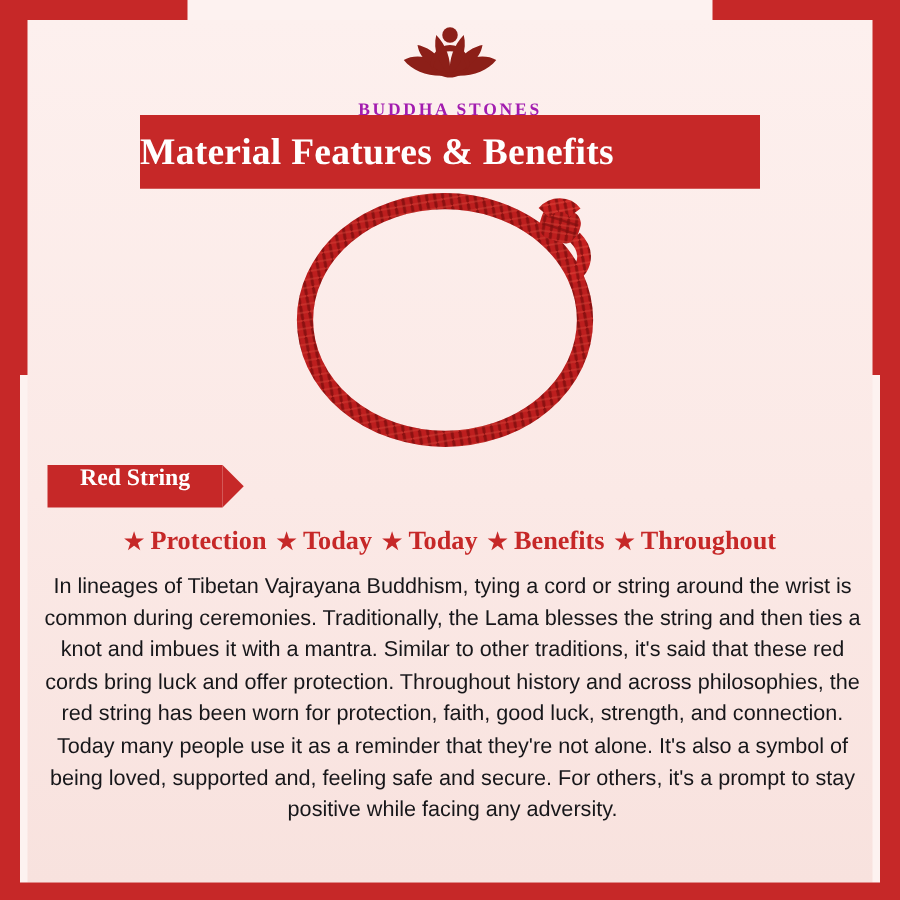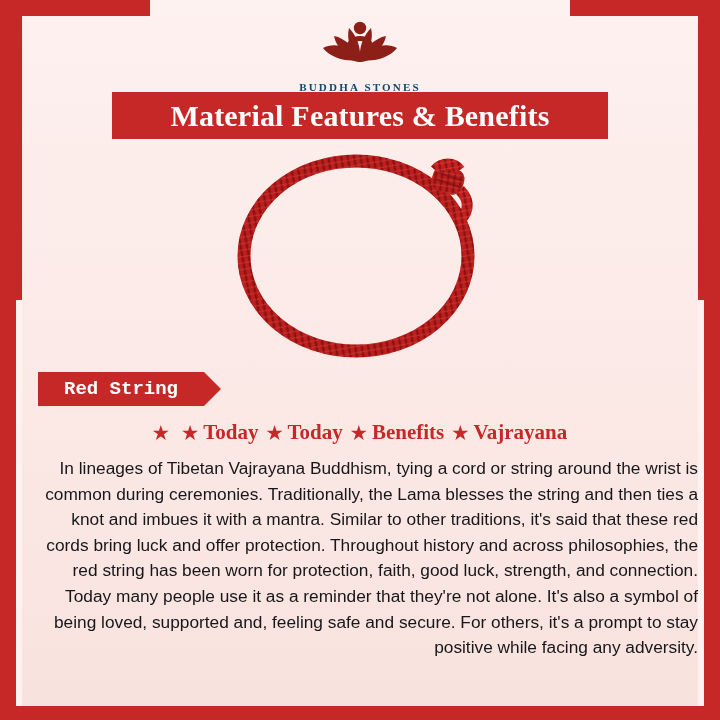--- a/index.html
+++ b/index.html
@@ -74,38 +74,38 @@
     width: 720px;
     text-align: center;
   }
   .logo-mark {
     display: block;
     margin: 0 auto;
   }
   .logo-text {
     display: block;
     margin-top: 3px;
-    font-size: 11px;
+    font-size: 14px;
     letter-spacing: 2.2px;
-    color: #0c4a6e;
+    color: #a21caf;
     font-weight: 700;
     font-family: "Liberation Serif", serif;
   }
 
   
   .title-bar {
     position: absolute;
     left: 112px;
     top: 92px;
     width: 496px;
-    height: 47px;
+    height: 59px;
     background: #c62828;
     display: flex;
     align-items: center;
-    justify-content: center;
+    justify-content: flex-start;
   }
   .title-bar .title-text {
     color: #ffffff;
     font-size: 30px;
     font-weight: 700;
     font-family: "Liberation Serif", serif;
     letter-spacing: 0.2px;
     white-space: nowrap;
   }
 
@@ -126,25 +126,25 @@
 
   
   .tag {
     position: absolute;
     left: 38px;
     top: 372px;
     height: 34px;
     background: #c62828;
     color: #ffffff;
     display: flex;
-    align-items: center;
+    align-items: flex-start;
     padding: 0 26px 0 26px;
     font-size: 19px;
     font-weight: 700;
-    font-family: Liberation Mono, monospace;
+    font-family: Liberation Serif, serif;
   }
   .tag::after {
     content: "";
     position: absolute;
     right: -17px;
     top: 0;
     border-top: 17px solid transparent;
     border-bottom: 17px solid transparent;
     border-left: 17px solid #c62828;
   }
@@ -180,21 +180,21 @@
   
   .body-text {
     position: absolute;
     left: 26px;
     top: 456px;
     width: 672px;
     color: #17171a;
     font-size: 17.3px;
     line-height: 25.6px;
     font-family: "Liberation Sans", sans-serif;
-    text-align: right;
+    text-align: center;
   }
 </style>
 </head>
 <body>
 
 <div id="page">
 
   <div class="panel"></div>
 
   <div class="band band-left-top"></div>
@@ -255,34 +255,35 @@
     </svg>
   </div>
 
   <div class="tag">
     <span>Red String</span>
   </div>
 
   <div class="benefits">
     <div class="benefit">
       <span class="star">★</span>
+      <span>Protection</span>
     </div>
     <div class="benefit">
       <span class="star">★</span>
       <span>Today</span>
     </div>
     <div class="benefit">
       <span class="star">★</span>
       <span>Today</span>
     </div>
     <div class="benefit">
       <span class="star">★</span>
       <span>Benefits</span>
     </div>
     <div class="benefit">
       <span class="star">★</span>
-      <span>Vajrayana</span>
+      <span>Throughout</span>
     </div>
   </div>
 
   <div class="body-text">In lineages of Tibetan Vajrayana Buddhism, tying a cord or string around the wrist is common during ceremonies. Traditionally, the Lama blesses the string and then ties a knot and imbues it with a mantra. Similar to other traditions, it's said that these red cords bring luck and offer protection. Throughout history and across philosophies, the red string has been worn for protection, faith, good luck, strength, and connection. Today many people use it as a reminder that they're not alone. It's also a symbol of being loved, supported and, feeling safe and secure. For others, it's a prompt to stay positive while facing any adversity.</div>
 
 </div>
 
 </body></html>

